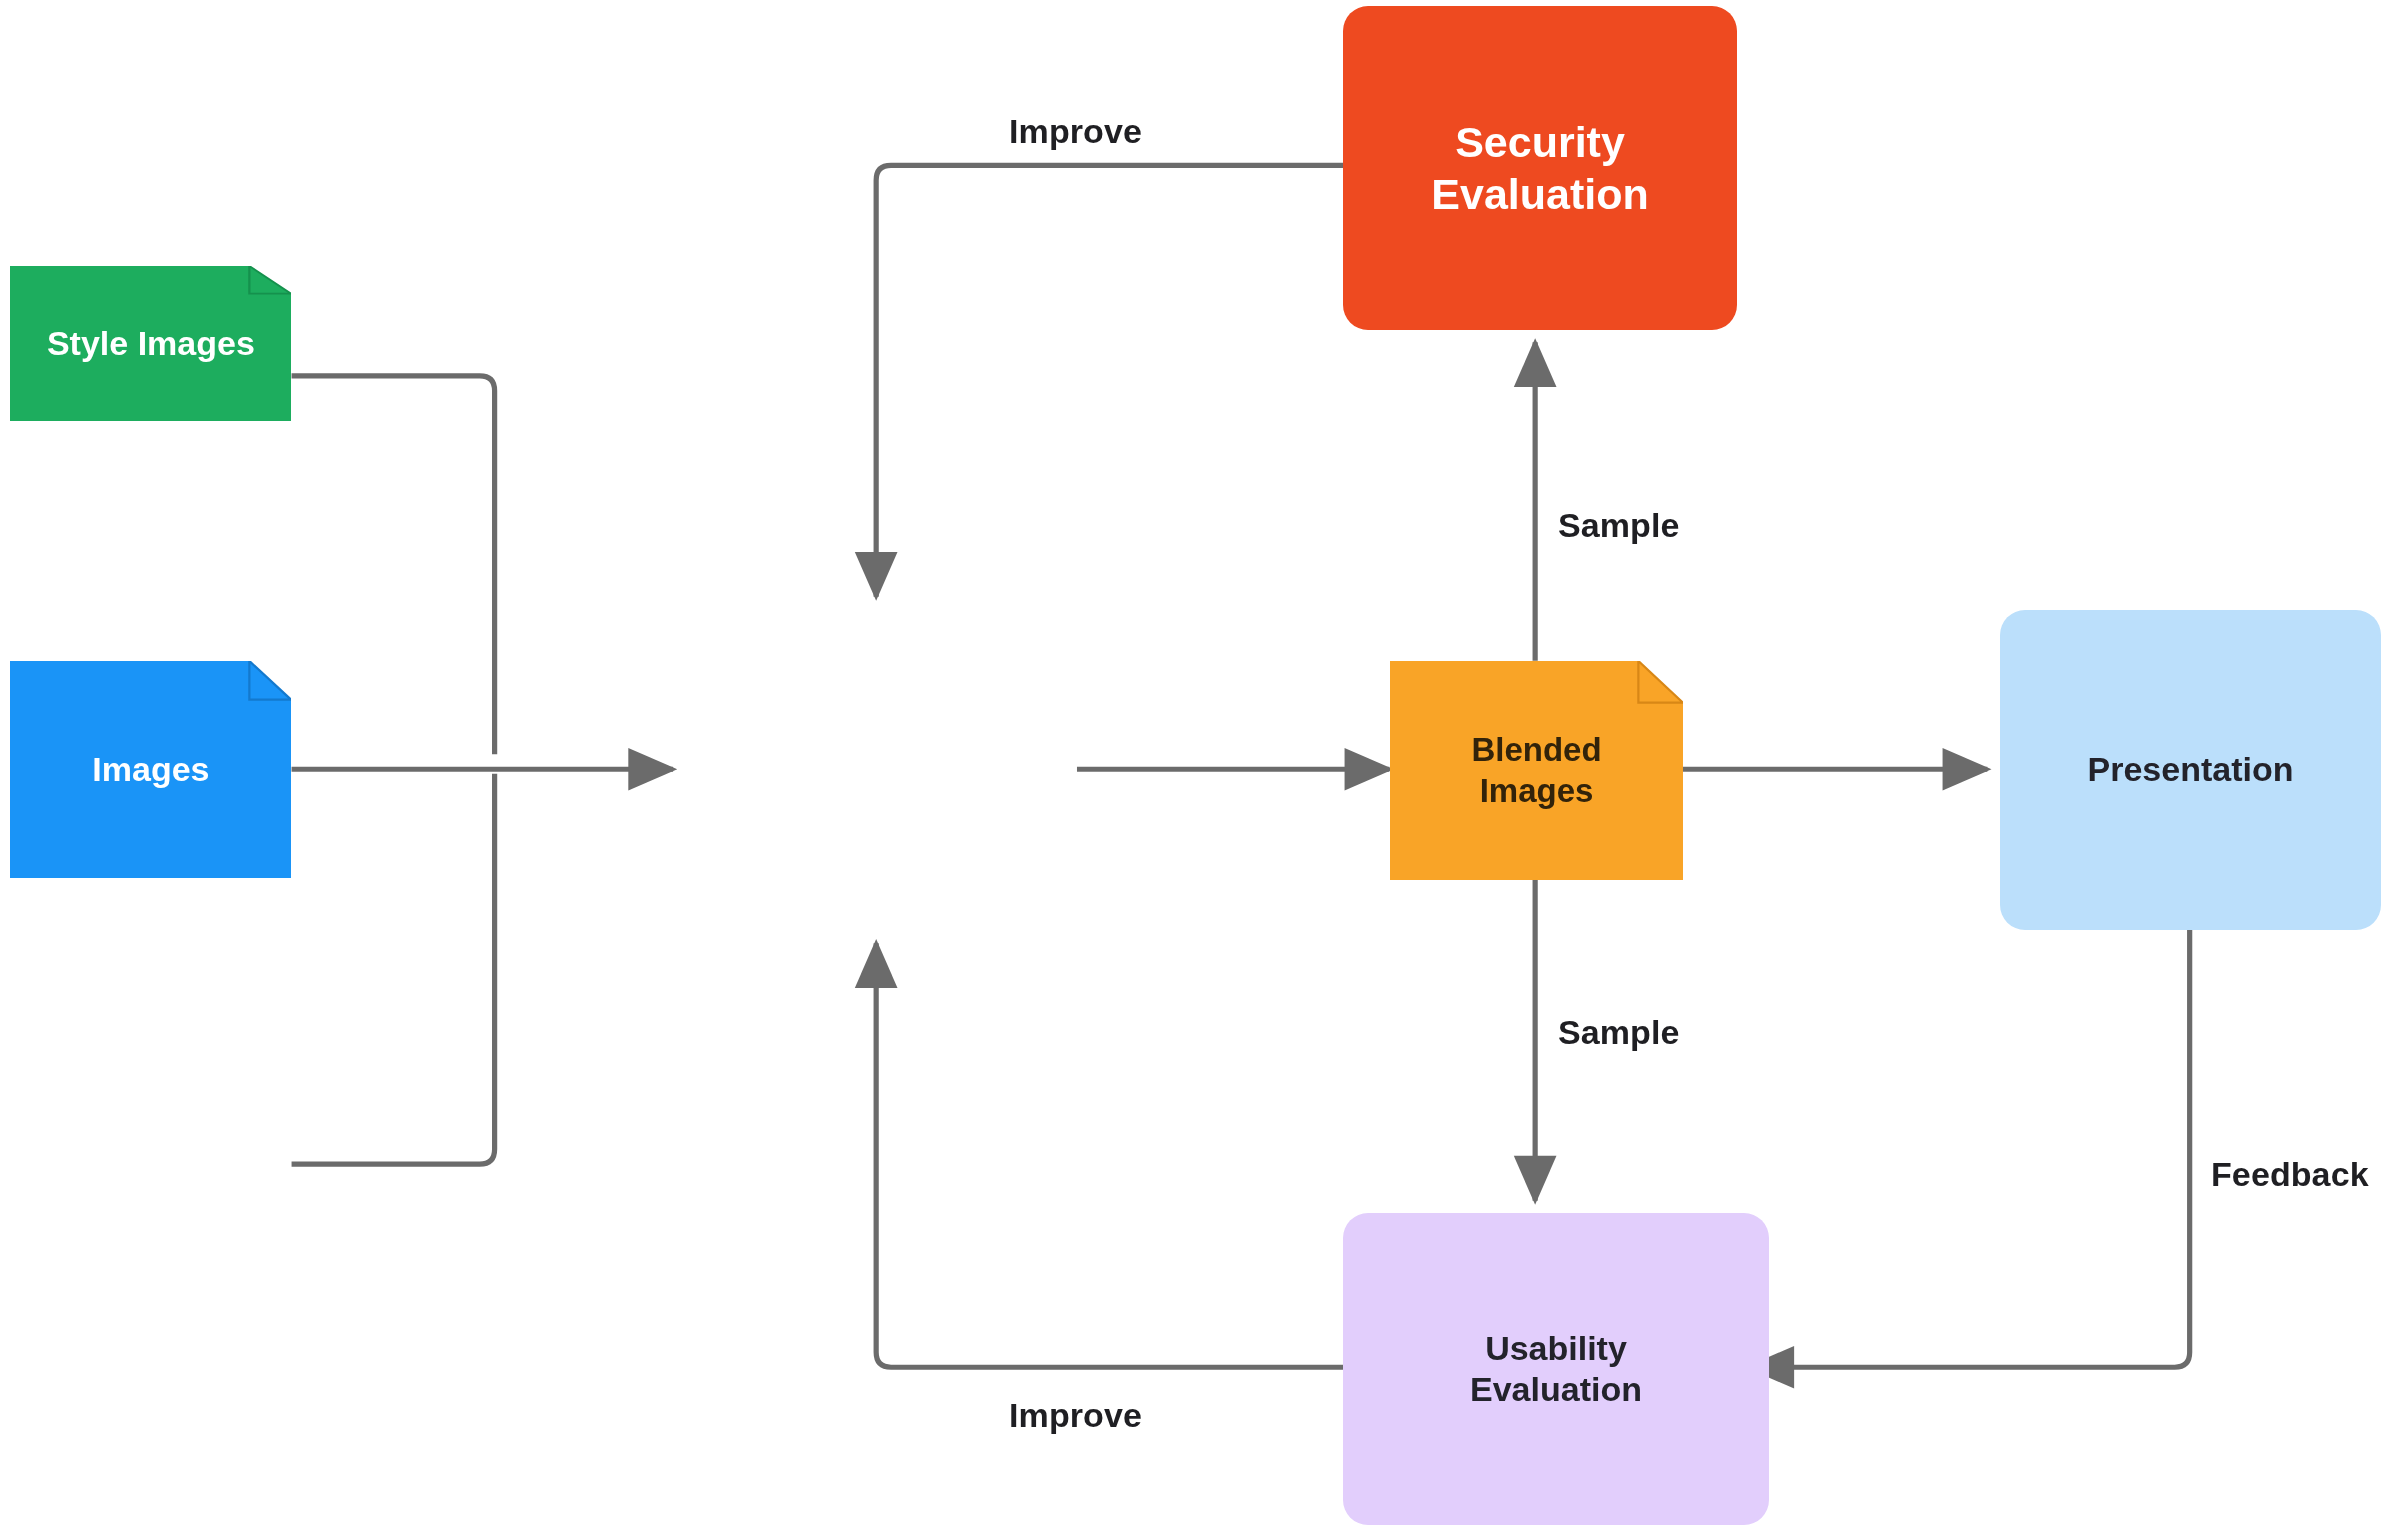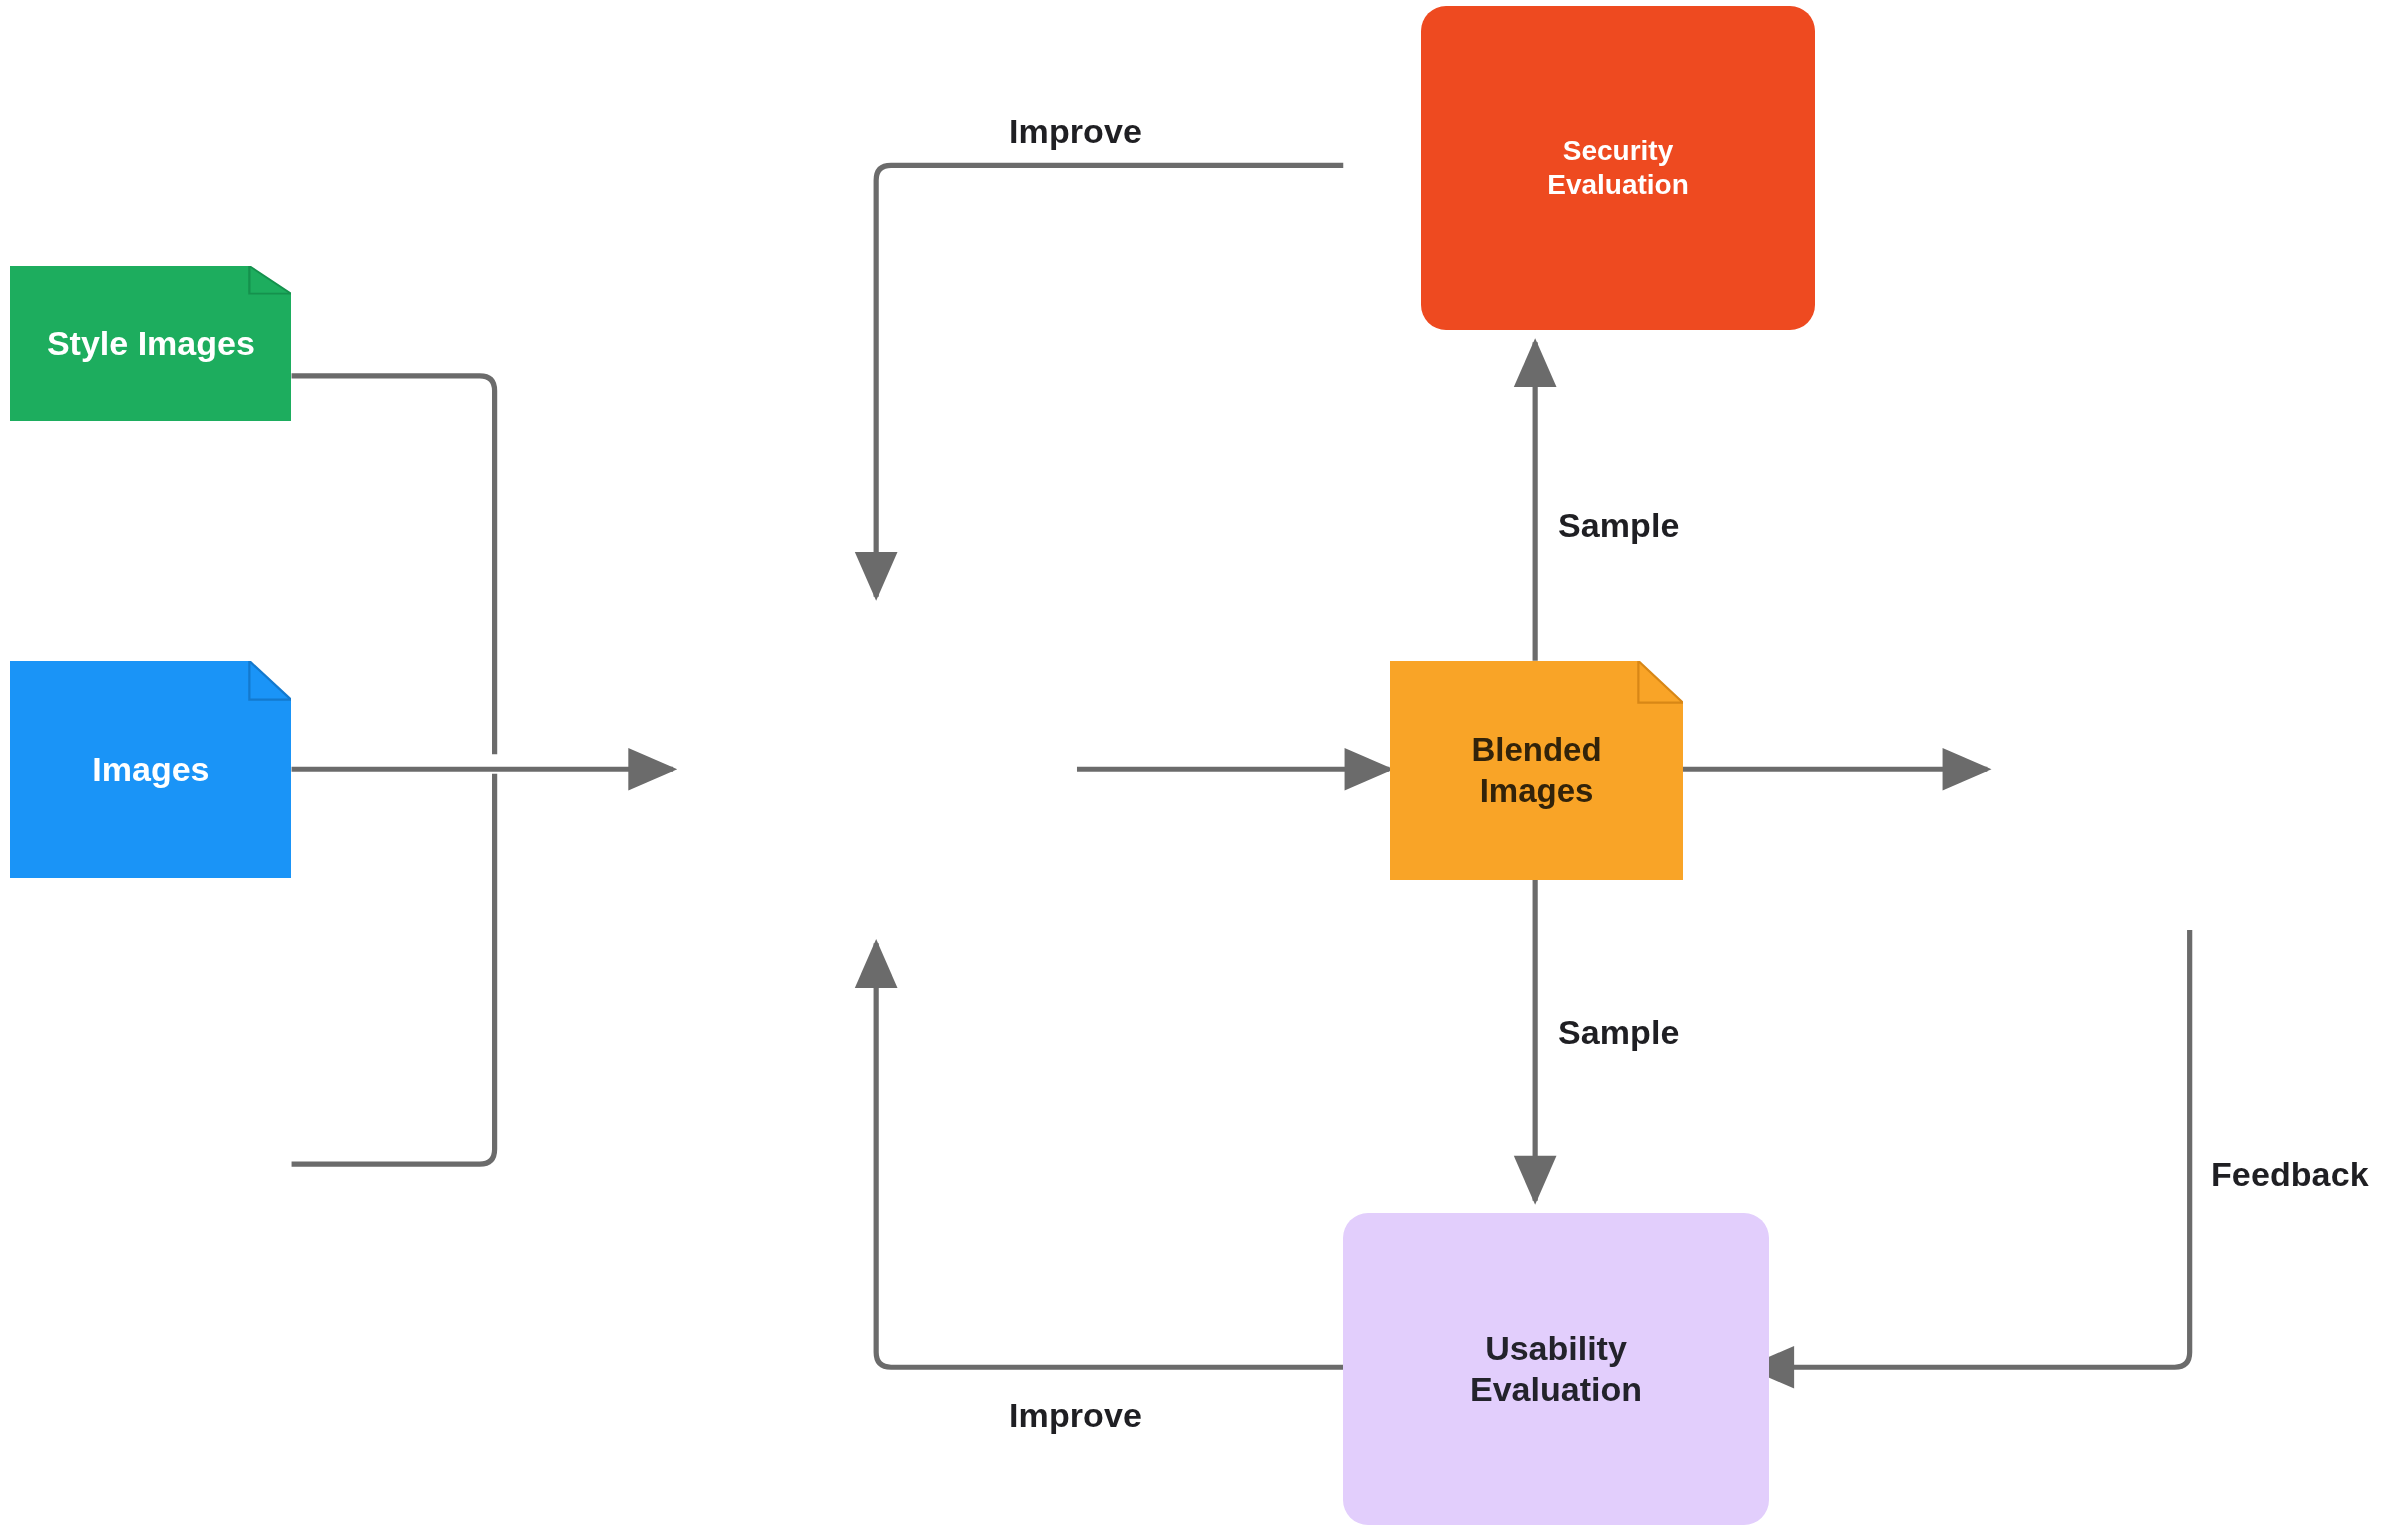--- a/index.html
+++ b/index.html
@@ -70,25 +70,28 @@
   <div class="node doc" style="left:1390px;top:661px;width:293px;height:219px;color:#32230A;font-size:33px;font-weight:bold;">
     <svg class="docbg" viewBox="0 0 394 294" preserveAspectRatio="none">
       <path d="M0,0 H334 L394,56 V294 H0 Z" fill="#F9A427"></path>
       <path d="M334,0 L394,56 H334 Z" fill="#F9A427" stroke="#D88716" stroke-width="3"></path>
     </svg>
     <span class="lbl">Blended
 Images</span>
   </div>
 
 
-  <div class="node proc" style="left:1421px;top:6px;width:394px;height:324px;background:#EE4A20;color:#FFFFFF;font-size:28px;font-weight:bold;">
+  <div class="node proc" style="left:1343px;top:6px;width:394px;height:324px;background:#EE4A20;color:#FFFFFF;font-size:43px;font-weight:bold;">
     <span class="lbl">Security
 Evaluation</span>
   </div>
 
+  <div class="node proc" style="left:2000px;top:610px;width:381px;height:320px;background:#BBDFFB;color:#23232B;font-size:34px;font-weight:bold;">
+    <span class="lbl">Presentation</span>
+  </div>
 
   <div class="node proc" style="left:1343px;top:1213px;width:426px;height:312px;background:#E2CEFC;color:#23232B;font-size:34px;font-weight:bold;">
     <span class="lbl">Usability
 Evaluation</span>
   </div>
 
   <div class="edge-label" style="left:1009px;top:112px;font-size:34px;">
     <span>Improve</span>
   </div>
 

